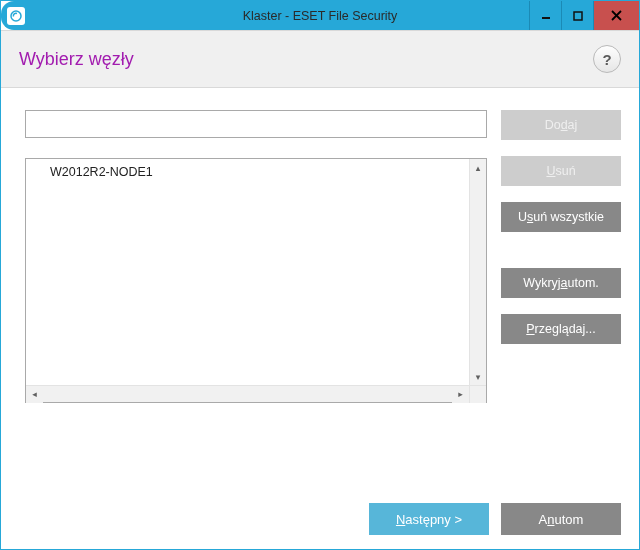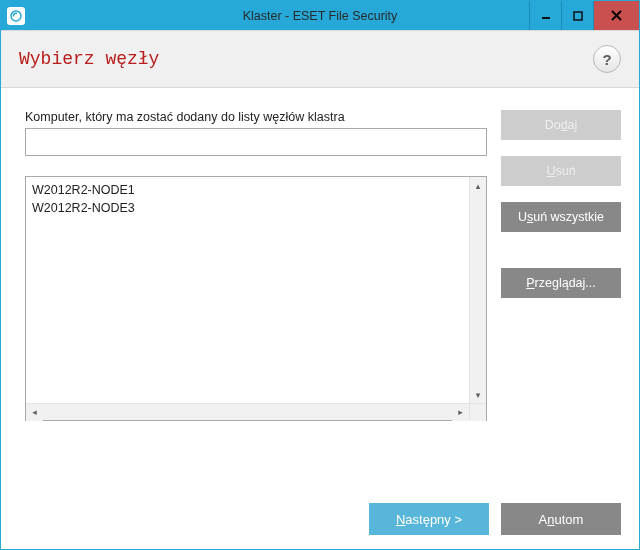--- a/index.html
+++ b/index.html
@@ -7,20 +7,21 @@
   .window {
     width: 640px; height: 550px;
     border: 1px solid #26a8d8;
     display: flex; flex-direction: column;
     background: #fff;
   }
   .titlebar {
     height: 29px; background: #26a8d8;
     display: flex; align-items: center;
     position: relative;
+    border-radius: 13px;
   }
   .titlebar .app-icon {
     width: 18px; height: 18px; margin-left: 6px;
     border-radius: 3px; background: #fff;
     display: flex; align-items: center; justify-content: center;
   }
   .titlebar .title {
     position: absolute; left: 0; right: 0;
     text-align: center; font-size: 12.5px; color: #2a2a2a;
     pointer-events: none;
@@ -32,21 +33,21 @@
     border-left: 1px solid #1b8ab5;
     font-size: 12px; font-weight: bold; color: #111;
     cursor: default;
   }
   .win-btn.close { background: #c8504e; color: #000; width: 46px; }
   .header-band {
     height: 58px; background: #f0f0f0;
     border-top: 1px solid #d9d9d9; border-bottom: 1px solid #d9d9d9;
     display: flex; align-items: center; padding: 0 18px;
   }
-  .header-title { font-size: 18px; color: #b91c1c; font-weight: 400; font-family: Liberation Mono, monospace; }
+  .header-title { font-size: 18px; color: #a21caf; font-weight: 400; }
   .help-btn {
     margin-left: auto; width: 28px; height: 28px;
     border-radius: 50%; border: 1px solid #b9b9b9;
     background: linear-gradient(#fefefe,#e6e6e6);
     display: flex; align-items: center; justify-content: center;
     color: #5a5a5a; font-size: 15px; font-weight: bold;
     cursor: default;
   }
   .content {
     flex: 1; display: flex; padding: 22px 18px 10px 24px; gap: 14px;
@@ -59,21 +60,21 @@
   }
   .gap1 { height: 20px; }
   .listbox-wrap {
     border: 1px solid #a9a9a9; height: 245px;
     display: flex; flex-direction: column;
     position: relative;
   }
   .listbox-main { flex:1; display:flex; overflow:hidden; }
   .listbox {
     flex: 1; padding: 4px 6px; font-size: 12.5px; color: #222;
-    line-height: 18px; overflow: hidden;
+    line-height: 18px; overflow: hidden; margin-left: 18px;
   }
   .vscroll {
     width: 17px; background: #f1f1f1;
     display:flex; flex-direction:column; align-items:center;
     border-left:1px solid #e3e3e3;
   }
   .vscroll .arrow, .hscroll .arrow {
     width: 17px; height: 17px; display:flex;align-items:center;justify-content:center;
     color:#606060; font-size:9px; background:#f1f1f1;
   }
@@ -142,28 +143,26 @@
     </div>
   </div>
 
   <div class="header-band">
     <div class="header-title">Wybierz węzły</div>
     <div class="help-btn">?</div>
   </div>
 
   <div class="content">
     <div class="left">
-      <div class="field-label">Komputer, który ma zostać dodany do listy węzłów klastra</div>
       <input class="text-input" type="text" value="" style="">
       <div class="gap1"></div>
       <div class="listbox-wrap">
         <div class="listbox-main">
           <div class="listbox">
             <div>W2012R2-NODE1</div>
-            <div>W2012R2-NODE3</div>
           </div>
           <div class="vscroll">
             <div class="arrow">▴</div>
             <div class="track"></div>
             <div class="arrow">▾</div>
           </div>
         </div>
         <div class="hscroll">
           <div class="arrow">◂</div>
           <div class="track"></div>
@@ -183,20 +182,25 @@
         <span class="ul">U</span>
           <span>suń</span>
       </div>
       <div class="side-btn">
         <span>U</span>
           <span class="ul">s</span>
           <span>uń wszystkie</span>
       </div>
       <div class="btn-gap"></div>
       <div class="side-btn">
+        <span>Wykryj </span>
+          <span class="ul">a</span>
+          <span>utom.</span>
+      </div>
+      <div class="side-btn">
         <span class="ul">P</span>
           <span>rzeglądaj...</span>
       </div>
     </div>
   </div>
 
   <div class="footer">
     <div class="foot-btn foot-primary">
       <span class="ul">N</span>
         <span>astępny &gt;</span>

